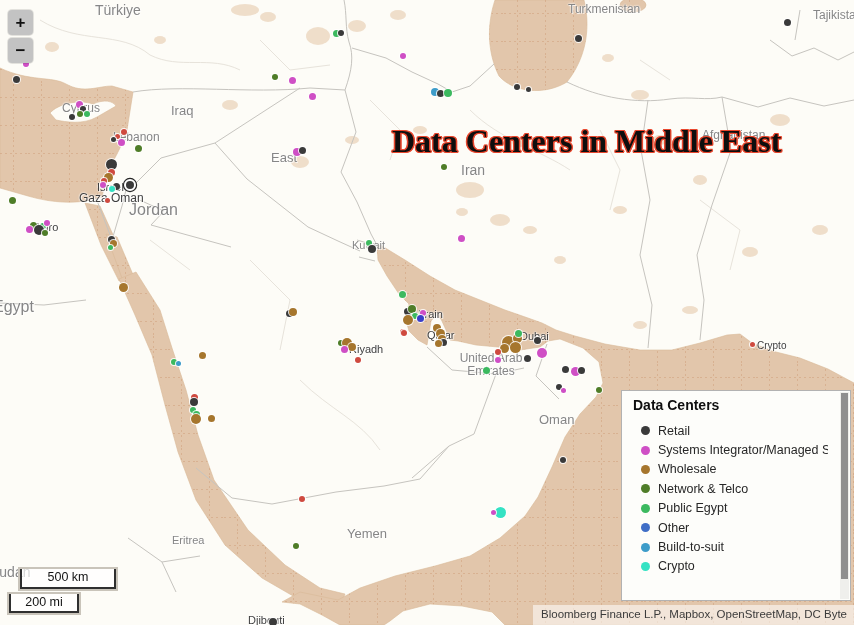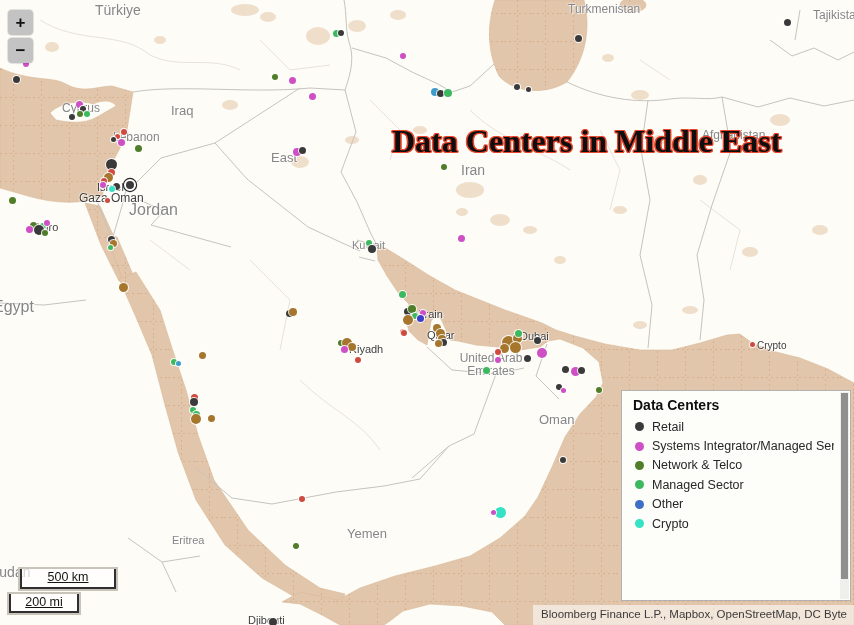--- a/index.html
+++ b/index.html
@@ -17,27 +17,27 @@
              font-weight:700;font-size:32px;color:#0e0e0e;white-space:nowrap;
              text-shadow:1.4px 0 #e8472e,-1.4px 0 #e8472e,0 1.4px #e8472e,0 -1.4px #e8472e,
                          1px 1px #e8472e,-1px 1px #e8472e,1px -1px #e8472e,-1px -1px #e8472e;}
   .zoom-ctl{position:absolute;left:8px;top:10px;display:flex;flex-direction:column;gap:3px;}
   .zoom-ctl button{width:25px;height:25px;border:none;border-radius:4px;background:#c3c3c3;
                    font-family:"Liberation Sans",sans-serif;font-weight:700;font-size:17px;color:#101010;
                    display:flex;align-items:center;justify-content:center;padding:0;cursor:pointer;
                    box-shadow:0 0 0 1px rgba(0,0,0,.10);}
   .scalebar{position:absolute;background:rgba(255,255,255,.68);border:2px solid #2f2f2f;border-top:none;
             box-shadow:0 0 0 2px #c9c4ba;color:#141414;font-size:12.5px;text-align:center;
-            box-sizing:border-box;text-decoration:underline;}
+            box-sizing:border-box;}
   #sb-km{left:20px;top:569px;width:96px;height:20px;line-height:17px;}
   #sb-mi{left:9px;top:594px;width:70px;height:19px;line-height:16px;}
   .legend{position:absolute;left:621px;top:390px;width:230px;height:211px;background:#fdfdfa;
           border:1px solid #b2b2b2;box-sizing:border-box;padding:6px 14px 4px 11px;overflow:hidden;}
   .legend-title{font-size:14px;font-weight:700;color:#0f0f0f;margin-bottom:4px;}
-  .legend ul{list-style:none;margin:2px;padding:0;}
+  .legend ul{list-style:none;margin:8px;padding:0;}
   .legend li{display:flex;align-items:center;height:19.4px;font-size:12.5px;color:#272727;
              white-space:nowrap;overflow:hidden;}
   .legend .swatch{width:9px;height:9px;border-radius:50%;margin-right:8px;flex:none;}
   .legend-scrollbar{position:absolute;right:1px;top:1px;bottom:1px;width:9px;background:#efefec;}
   .legend-scrollbar .thumb{position:absolute;left:1px;right:1px;top:1px;height:186px;background:#8f8f8f;}
   .attribution{position:absolute;right:0;top:605px;height:16px;padding:2px 7px 2px 8px;
                background:rgba(255,255,255,.55);font-size:11.5px;color:#3b3b3b;line-height:15px;
                white-space:nowrap;}
 </style>
 </head>
@@ -303,30 +303,38 @@
     <ul id="legend-items">
         <li>
           <span class="swatch" style="background: rgb(58, 58, 58);"></span>
           <span>Retail</span>
         </li>
         <li>
           <span class="swatch" style="background: rgb(207, 79, 197);"></span>
           <span>Systems Integrator/Managed Services</span>
         </li>
         <li>
+          <span class="swatch" style="background: rgb(166, 118, 45);"></span>
+          <span>Wholesale</span>
+        </li>
+        <li>
           <span class="swatch" style="background: rgb(79, 125, 40);"></span>
           <span>Network &amp; Telco</span>
         </li>
         <li>
           <span class="swatch" style="background: rgb(60, 185, 95);"></span>
-          <span>Managed Sector</span>
+          <span>Public Egypt</span>
         </li>
         <li>
           <span class="swatch" style="background: rgb(63, 110, 198);"></span>
           <span>Other</span>
+        </li>
+        <li>
+          <span class="swatch" style="background: rgb(61, 156, 201);"></span>
+          <span>Build-to-suit</span>
         </li>
         <li>
           <span class="swatch" style="background: rgb(53, 226, 195);"></span>
           <span>Crypto</span>
         </li>
       </ul>
     <div class="legend-scrollbar">
       <div class="thumb"></div>
     </div>
   </div>

